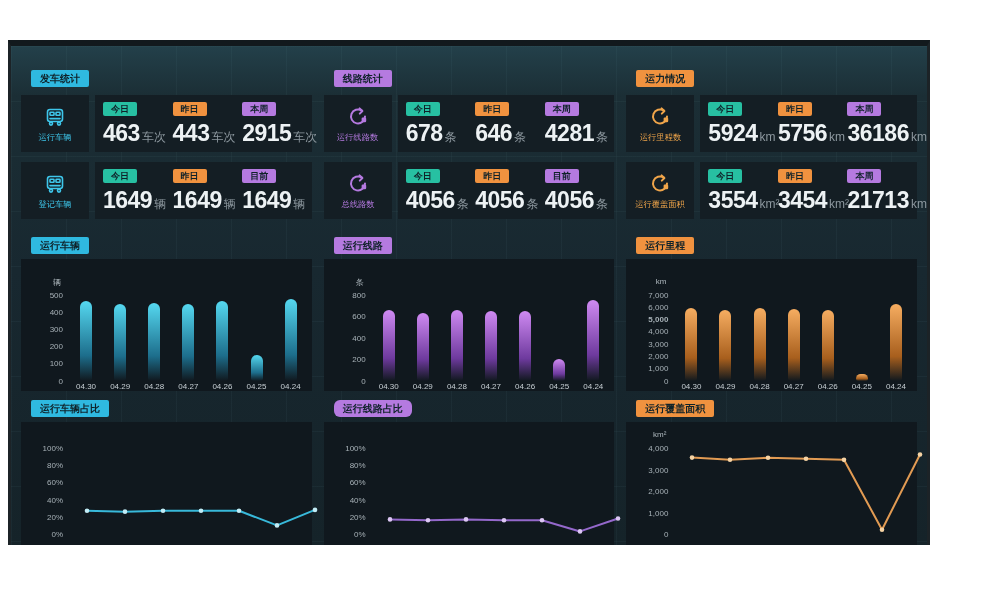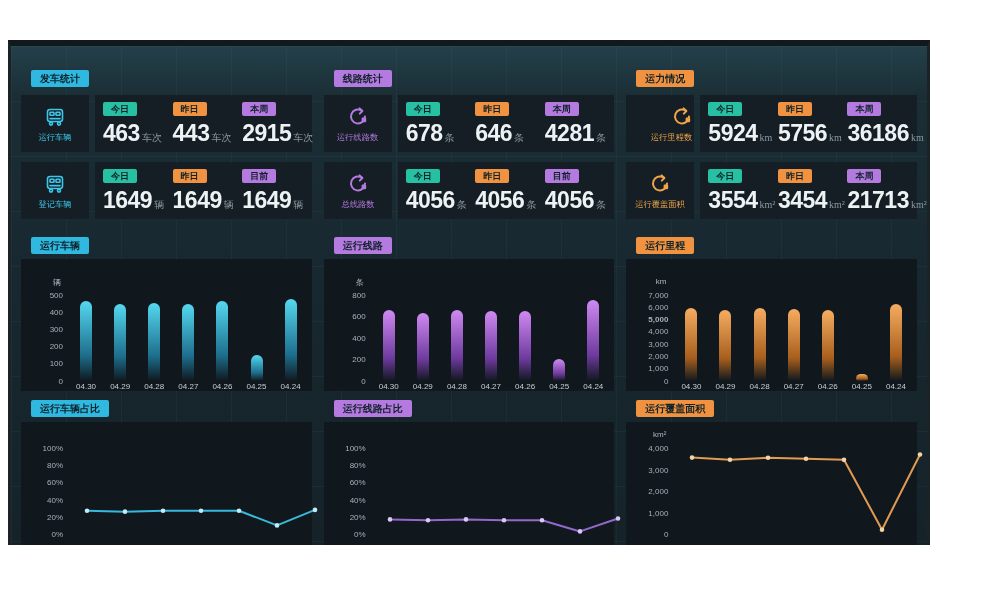--- a/index.html
+++ b/index.html
@@ -41,21 +41,21 @@
   .icon-box .glyph{width:24px;height:24px;display:block;}
   .icon-label{font-size:9px;line-height:10px;text-align:center;white-space:nowrap;transform:scale(.92);}
   .values-box{flex:1;min-width:0;background:#141e24;display:flex;padding:7px 4px 5px 8px;gap:4px;}
   .vgroup{flex:1;min-width:0;display:flex;flex-direction:column;justify-content:space-between;}
   .mini-tag{
     align-self:flex-start;font-size:9px;line-height:10px;font-weight:700;color:#0f2229;
     padding:2px 8px;border-radius:2px;white-space:nowrap;
   }
   .vline{display:flex;align-items:baseline;gap:2px;white-space:nowrap;}
   .vnum{font-size:23px;font-weight:700;color:#edf2f4;letter-spacing:-0.5px;}
-  .vunit{font-size:10px;color:#8d989f;font-family:Liberation Serif, serif;}
+  .vunit{font-size:12px;color:#8d989f;}
   .chart-panel{position:relative;background:#10181e;margin-top:5px;display:flex;}
   .bar-panel{height:140px;}
   .line-panel{height:130px;}
   .yaxis{position:relative;width:48px;flex:0 0 48px;}
   .y-unit{position:absolute;right:8px;font-size:8px;color:#aeb8be;}
   .y-tick{position:absolute;right:6px;transform:translateY(-50%);font-size:8px;color:#a7b1b7;white-space:nowrap;}
   .plot{position:relative;flex:1;min-width:0;}
   .bars{position:absolute;left:0;right:4px;top:36px;height:86px;display:flex;align-items:flex-end;}
   .bar-slot{flex:1;display:flex;justify-content:center;align-items:flex-end;height:100%;}
   .bar{width:12px;border-radius:6px 6px 3px 3px;}
@@ -318,21 +318,21 @@
               <span class="xlabel">04.30</span>
               <span class="xlabel">04.29</span>
               <span class="xlabel">04.28</span>
               <span class="xlabel">04.27</span>
               <span class="xlabel">04.26</span>
               <span class="xlabel">04.25</span>
               <span class="xlabel">04.24</span>
             </div>
           </div>
         </div>
-        <span class="tag line-tag" style="background: rgb(181, 122, 224);">运行线路占比</span>
+        <span class="tag line-tag" style="background: rgb(181, 122, 224); border-radius: 6px;">运行线路占比</span>
         <div class="chart-panel line-panel">
           <div class="yaxis">
             <span class="y-tick" style="top: 112px;">0%</span>
             <span class="y-tick" style="top: 94.8px;">20%</span>
             <span class="y-tick" style="top: 77.6px;">40%</span>
             <span class="y-tick" style="top: 60.4px;">60%</span>
             <span class="y-tick" style="top: 43.2px;">80%</span>
             <span class="y-tick" style="top: 26px;">100%</span>
           </div>
           <div class="plot">
@@ -345,21 +345,21 @@
               <circle cx="170" cy="98.24" r="2.3" fill="#ddc7f5"></circle>
               <circle cx="208" cy="109.42" r="2.3" fill="#ddc7f5"></circle>
               <circle cx="246" cy="96.52" r="2.3" fill="#ddc7f5"></circle>
             </svg>
           </div>
         </div>
       </div>
       <div class="col">
         <span class="tag section-tag" style="background: rgb(240, 146, 63);">运力情况</span>
         <div class="stat-card first">
-          <div class="icon-box" style="color: rgb(240, 165, 74); align-items: flex-end;">
+          <div class="icon-box" style="color: rgb(240, 165, 74);">
             <span class="glyph"><svg viewBox="0 0 24 24" width="24" height="24" fill="none" stroke="currentColor" stroke-width="2" stroke-linecap="round" stroke-linejoin="round">
                 <path d="M15.8 5.6 A7 7 0 1 0 19 11.4"></path>
                 <polyline points="13.6,3.4 16.4,6 13.8,8.6"></polyline>
                 <rect x="15.6" y="12.6" width="4.6" height="4.6" rx="1.2" fill="currentColor" stroke="none"></rect>
               </svg></span>
             <span class="icon-label" style="color: rgb(240, 165, 74);">运行里程数</span>
           </div>
           <div class="values-box">
             <div class="vgroup">
               <span class="mini-tag" style="background: rgb(39, 192, 162);">今日</span>

